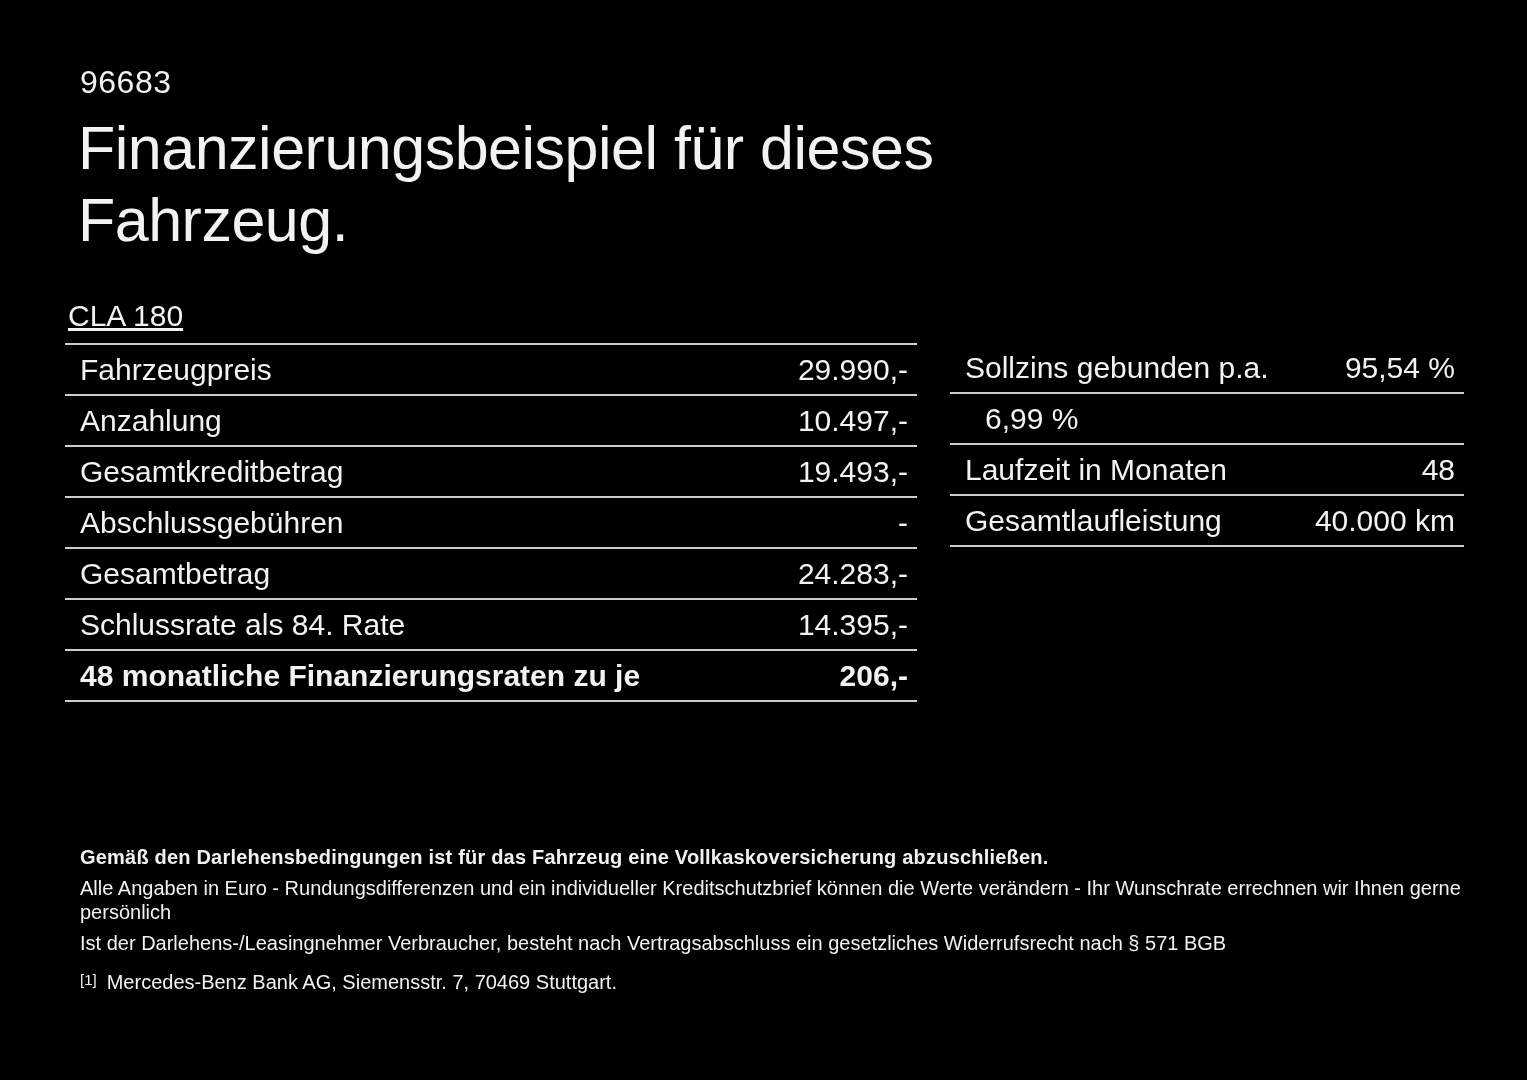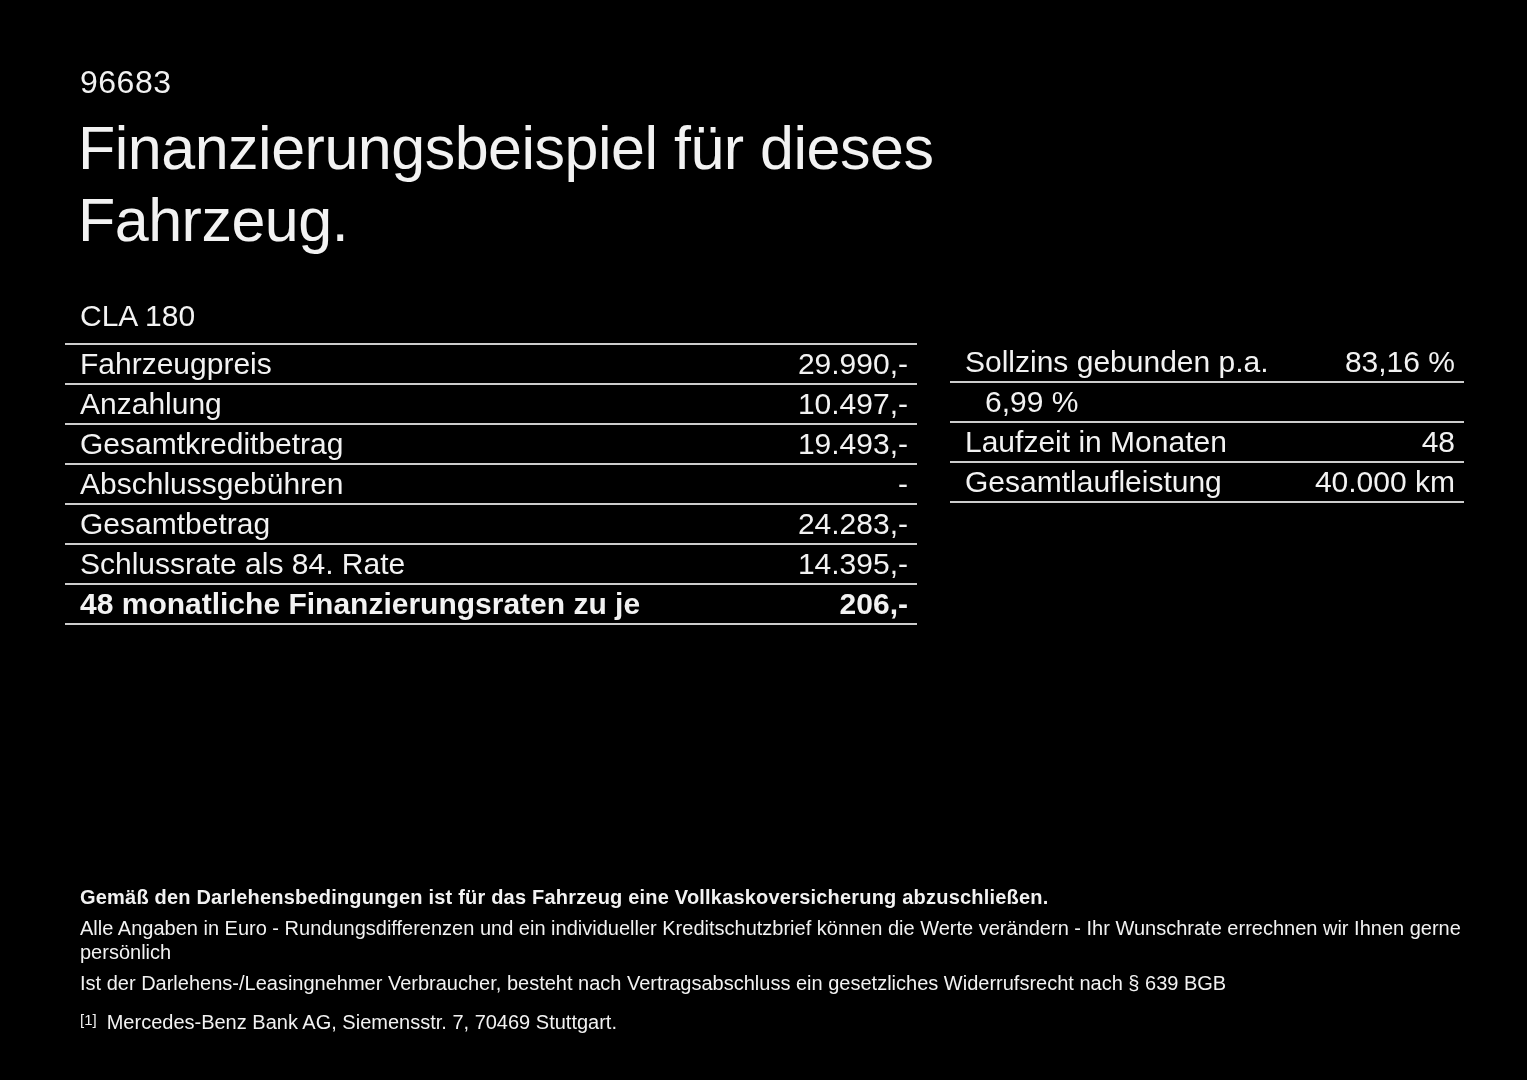--- a/index.html
+++ b/index.html
@@ -15,42 +15,42 @@
     font-family:"Liberation Sans", sans-serif;
     position:relative;
     overflow:hidden;
   }
   .abs{position:absolute;}
 
   #vehicle-id{left:80px;top:64px;font-size:32px;letter-spacing:.5px;}
 
   #page-title{left:78px;top:112px;font-size:61px;line-height:72px;font-weight:400;letter-spacing:-.5px;}
 
-  #model{left:80px;top:299px;font-size:30px;}
+  #model{left:68px;top:299px;font-size:30px;text-decoration:underline;}
 
   .table{position:absolute;top:343px;}
   #left-table{left:65px;width:852px;border-top:2px solid var(--line);}
   #right-table{left:950px;width:514px;}
 
   .trow{
     display:flex;justify-content:space-between;align-items:center;
-    height:40px;box-sizing:border-box;
+    height:51px;box-sizing:border-box;
     border-bottom:2px solid var(--line);
     font-size:30px;
     padding:0 9px 0 15px;
     white-space:nowrap;
   }
   .trow.bold{font-weight:bold;gap:42px;}
   .tlabel{text-align:left;}
   .tvalue{text-align:center;margin-left:20px;}
   sup.fnref{font-size:17px;vertical-align:11px;margin-left:5px;font-weight:400;}
 
   #footnotes{left:80px;top:845px;width:1400px;}
   .note{font-size:20px;line-height:24px;margin-bottom:7px;}
-  .note.bold{font-weight:bold;letter-spacing:.2px;margin-top:40px;}
+  .note.bold{font-weight:bold;letter-spacing:.2px;}
   .note.ref{margin-top:13px;}
   .ref-marker{font-size:15px;vertical-align:4px;margin-right:10px;}
 </style>
 </head>
 <body>
 
 <div class="abs" id="vehicle-id">96683</div>
 
 <div class="abs" id="page-title">
   <div>Finanzierungsbeispiel für dieses</div>
@@ -86,35 +86,35 @@
   </div>
   <div class="trow bold">
     <span class="tlabel">48 monatliche Finanzierungsraten zu je</span>
     <span class="tvalue">206,-</span>
   </div>
 </div>
 
 <div class="table" id="right-table">
   <div class="trow">
     <span class="tlabel">Sollzins gebunden p.a.</span>
-    <span class="tvalue">83,16 %</span>
+    <span class="tvalue">95,54 %</span>
   </div>
   <div class="trow">
     <span class="tvalue">6,99 %</span>
   </div>
   <div class="trow">
     <span class="tlabel">Laufzeit in Monaten</span>
     <span class="tvalue">48</span>
   </div>
   <div class="trow">
     <span class="tlabel">Gesamtlaufleistung</span>
     <span class="tvalue">40.000 km</span>
   </div>
 </div>
 
 <div class="abs" id="footnotes">
   <div class="note bold">Gemäß den Darlehensbedingungen ist für das Fahrzeug eine Vollkaskoversicherung abzuschließen.</div>
   <div class="note">Alle Angaben in Euro - Rundungsdifferenzen und ein individueller Kreditschutzbrief können die Werte verändern - Ihr Wunschrate errechnen wir Ihnen gerne persönlich</div>
-  <div class="note">Ist der Darlehens-/Leasingnehmer Verbraucher, besteht nach Vertragsabschluss ein gesetzliches Widerrufsrecht nach § 639 BGB</div>
+  <div class="note">Ist der Darlehens-/Leasingnehmer Verbraucher, besteht nach Vertragsabschluss ein gesetzliches Widerrufsrecht nach § 571 BGB</div>
   <div class="note ref">
     <span class="ref-marker">[1]</span><span>Mercedes-Benz Bank AG, Siemensstr. 7, 70469 Stuttgart.</span>
   </div>
 </div>
 
 </body></html>

